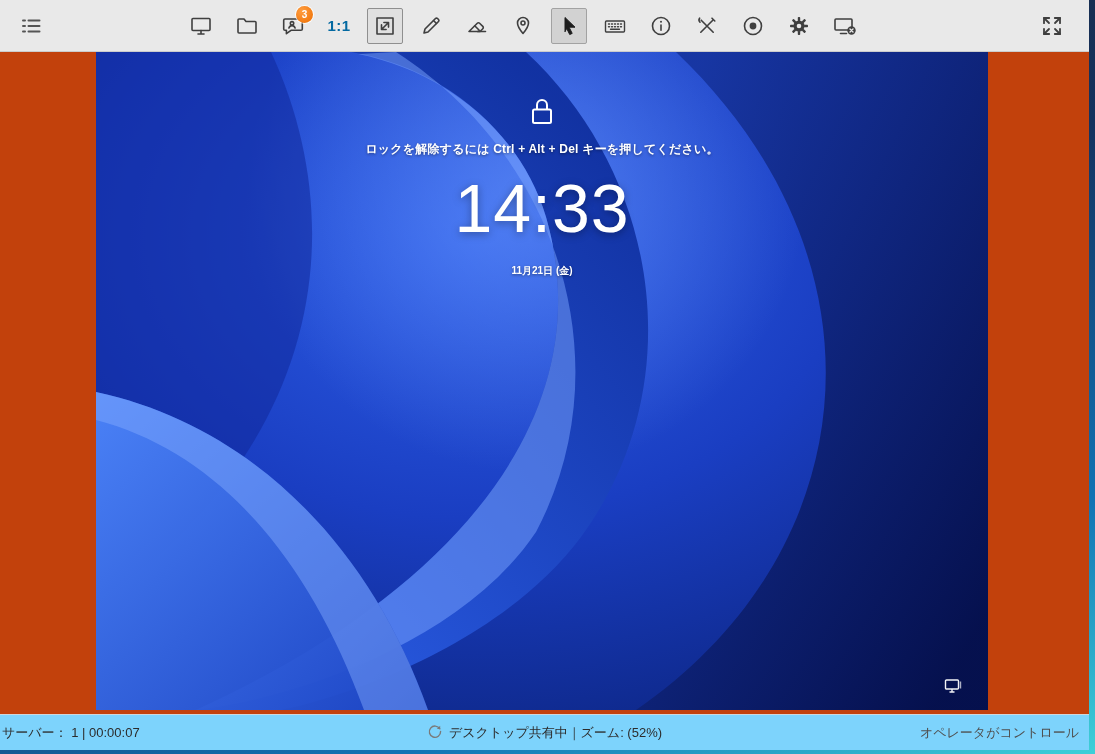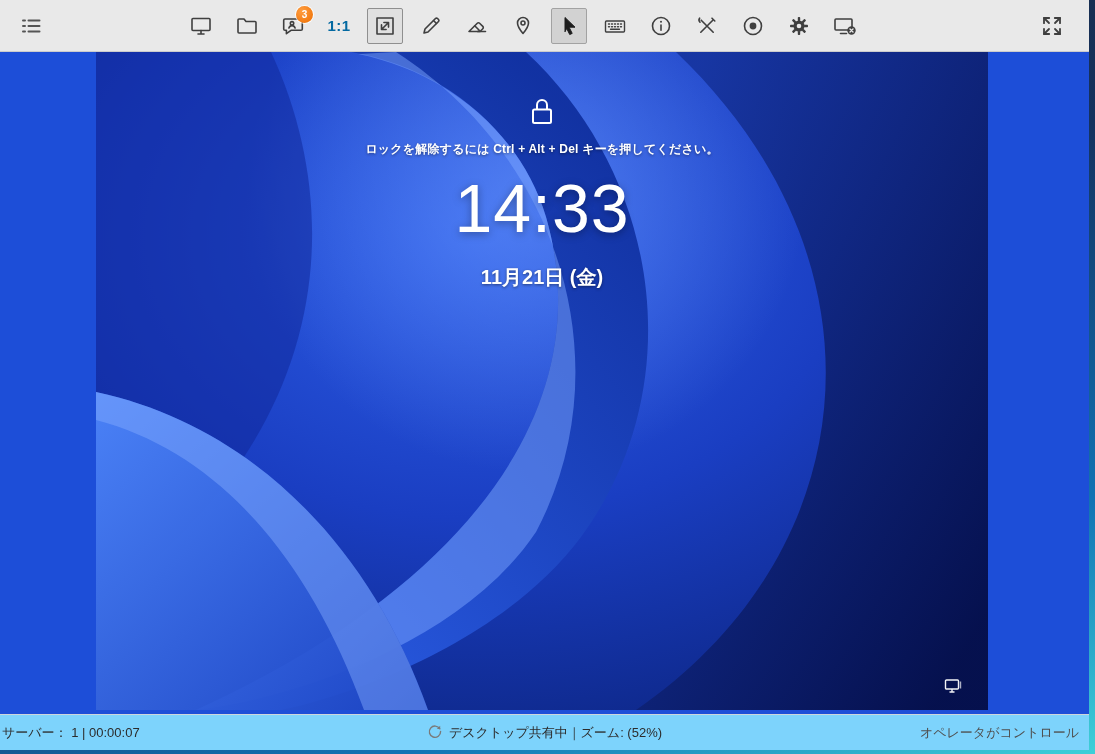--- a/index.html
+++ b/index.html
@@ -24,32 +24,32 @@
   .box { width:36px; height:36px; display:flex; align-items:center; justify-content:center;
          border:1px solid #8f8f8f; background:#e0e0e0; border-radius:2px; }
   .box.pressed { background:#d2d2d2; border-color:#a2a2a2; }
   .scale-label { font-size:15px; font-weight:700; color:#0369a1; letter-spacing:.5px; }
   .badge { position:absolute; top:3px; right:3px; min-width:17px; height:17px; padding:0 2px;
            border-radius:50%; background:radial-gradient(circle at 35% 30%, #ff9d40, #ee6e00);
            color:#fff; font-size:10px; font-weight:700; display:flex; align-items:center;
            justify-content:center; box-shadow:0 0 0 1px rgba(255,255,255,.85); }
 
   
-  .viewport { flex:1 1 auto; position:relative; background:#1d4ed8; overflow:hidden; }
+  .viewport { flex:1 1 auto; position:relative; background:#c2410c; overflow:hidden; }
   .screen { position:absolute; left:96px; top:0; width:892px; height:658px; overflow:hidden; cursor:default; }
   .screen svg.wallpaper { position:absolute; inset:0; width:100%; height:100%; }
 
   .lock-overlay { position:absolute; inset:0; display:flex; flex-direction:column; align-items:center;
                   color:#ffffff; text-align:center; }
   .lock-icon { margin-top:44px; }
   .lock-instruction { margin-top:9px; font-size:12px; font-weight:700; letter-spacing:.2px;
                       text-shadow:0 1px 3px rgba(0,0,0,.45); }
   .lock-time { margin-top:16px; font-size:68px; font-weight:500; line-height:1;
                letter-spacing:1px; text-shadow:0 2px 8px rgba(0,0,0,.35); }
-  .lock-date { margin-top:22px; font-size:20px; font-weight:700; text-shadow:0 1px 3px rgba(0,0,0,.45); }
+  .lock-date { margin-top:22px; font-size:10px; font-weight:700; text-shadow:0 1px 3px rgba(0,0,0,.45); }
   .screen-monitor-indicator { position:absolute; right:26px; bottom:12px; opacity:.95; }
 
   
   .statusbar { flex:0 0 36px; background:#7dd3fc; border-top:1px solid #cdd6db; position:relative;
                font-size:13px; color:#2c2c2c; }
   .sb-left   { position:absolute; left:2px; top:50%; transform:translateY(-50%); }
   .sb-center { position:absolute; left:50%; top:50%; transform:translate(-50%,-50%);
                display:flex; align-items:center; gap:7px; }
   .sb-right  { position:absolute; right:10px; top:50%; transform:translateY(-50%); color:#4f4f4f;text-align:center; }
 </style>

